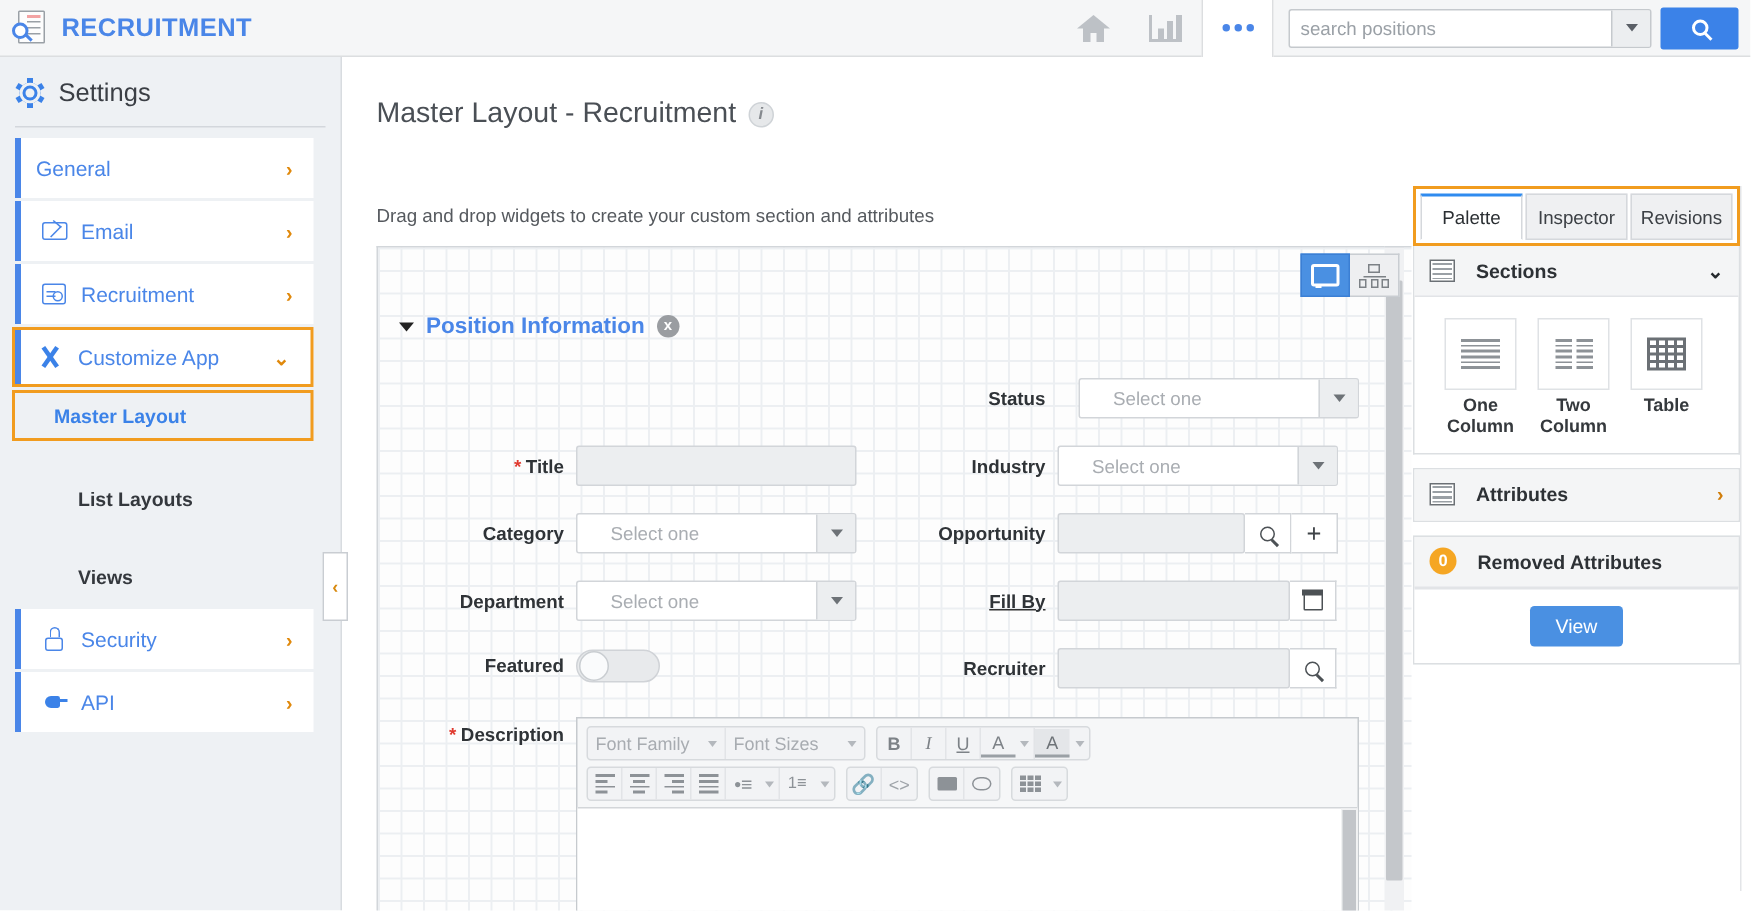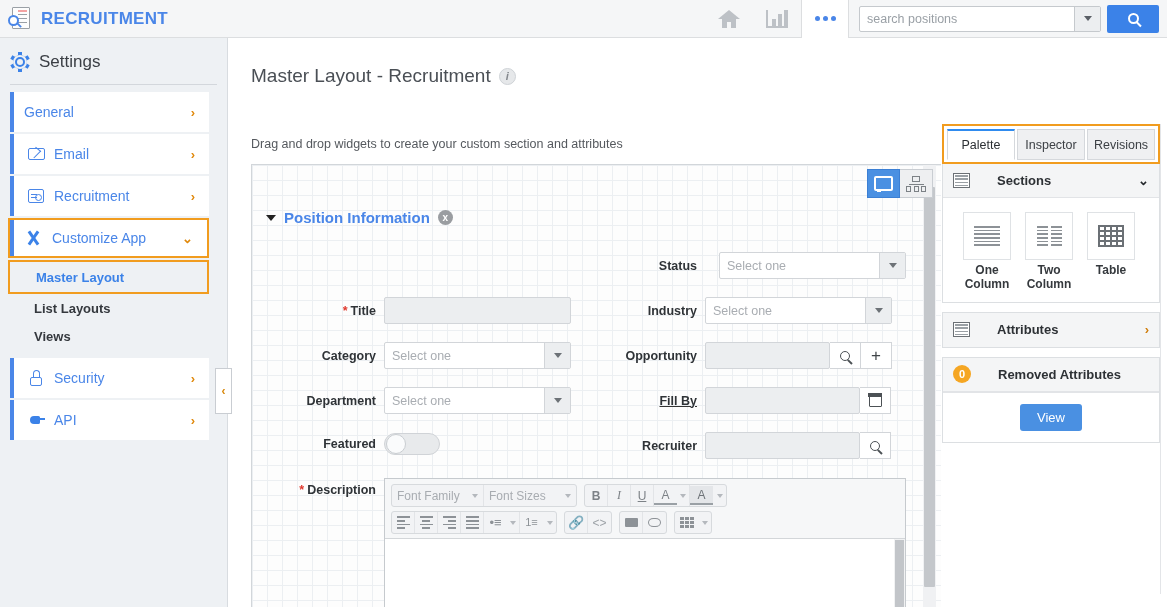--- a/index.html
+++ b/index.html
@@ -68,21 +68,21 @@
   .set-title{ font-size:17px; color:#3b3f45; }
   .divider{ height:1px; background:#d3d7dc; margin:4px 10px 7px 10px; }
 
   .nav-item{ position:relative; display:flex; align-items:center; height:40px; background:#fff;
      margin:0 18px 2px 10px; padding-left:14px; cursor:pointer; }
   .nav-item .bar{ position:absolute; left:0; top:0; width:4px; height:100%; background:#4a86e8;}
   .nav-item .lbl{ color:#4a86e8; font-size:14px; }
   .nav-item .ni{ width:24px; display:flex; align-items:center; justify-content:center; margin-right:6px; }
   .nav-item .carrot{ margin-left:auto; margin-right:14px; color:#e0890c; font-weight:bold; font-size:13px;}
   .nav-item.highlight{ border:2px solid #f19c1f; margin-left:8px; padding-left:12px; }
-  .nav-sub{ height:28px; display:flex; align-items:center; padding-left:34px; cursor:pointer; font-size:13px;}
+  .nav-sub{ height:28px; display:flex; align-items:center; padding-left:52px; cursor:pointer; font-size:13px;margin-top:24px;}
   .nav-sub.active{ color:#3b82e8; font-weight:bold; border:2px solid #f19c1f; background:#eef1f4;
      margin:0 18px 0 8px; height:34px; padding-left:26px;}
   .nav-sub.plain{ color:#34383d; font-weight:bold; }
 
   
   .ico-mail{ width:17px;height:12px;border:1.6px solid #4a86e8;border-radius:2px;position:relative;}
   .ico-mail::after{content:"";position:absolute;left:1px;top:0px;width:9px;height:6px;border-right:1.6px solid #4a86e8;
      border-bottom:1.6px solid #4a86e8;transform:rotate(-45deg) skew(5deg);}
   .ico-rec{ width:16px;height:14px;border:1.6px solid #4a86e8;border-radius:2px;position:relative;}
   .ico-rec span{position:absolute;left:2px;width:6px;height:1.4px;background:#4a86e8;}
@@ -136,21 +136,21 @@
   .chev-sec{ width:0;height:0;border-left:5px solid transparent;border-right:5px solid transparent;border-top:6px solid #222;}
   .sec-title{ color:#4a86e8; font-size:15px; font-weight:bold; }
   .x-badge{ width:15px;height:15px;border-radius:50%;background:#9a9da1;color:#fff;font-size:10px;
      font-weight:bold;display:flex;align-items:center;justify-content:center;cursor:pointer;}
 
   .row{ position:absolute; display:flex; align-items:center; }
   .flabel{ font-size:12.5px; font-weight:bold; color:#2f3337; text-align:right; }
   .req{ color:#e03a2f; margin-right:3px; }
   .fin{ height:27px; background:#eceef0; border:1px solid #d2d5d9; border-radius:2px; }
   .fsel{ height:27px; background:#fff; border:1px solid #d2d5d9; border-radius:2px; display:flex; align-items:center;
-     font-size:12.5px; color:#a9adb2; padding-left:7px; }
+     font-size:12.5px; color:#a9adb2; padding-left:22px; }
   .fsel .arw{ margin-left:auto; width:26px; height:25px; background:#eceef0; border-left:1px solid #d2d5d9;
      display:flex; align-items:center; justify-content:center;}
   .arw-tri{ width:0;height:0;border-left:4.5px solid transparent;border-right:4.5px solid transparent;border-top:5.5px solid #6d7277;}
   .btn-sq{ width:31px;height:27px;background:#fff;border:1px solid #d2d5d9;border-left:none;
      display:flex;align-items:center;justify-content:center;cursor:pointer;}
   .mag-g{ width:10px;height:10px;border:1.7px solid #4c5155;border-radius:50%;position:relative;}
   .mag-g::after{content:"";position:absolute;right:-4px;bottom:-3px;width:6px;height:1.7px;background:#4c5155;transform:rotate(45deg);}
   .plus{ font-size:17px; color:#3f4448; line-height:1; }
   .cal{ width:13px;height:13px;border:1.6px solid #4c5155;border-radius:1px;position:relative;}
   .cal::before{content:"";position:absolute;left:-1.6px;top:-1.6px;right:-1.6px;height:3.5px;background:#4c5155;}
@@ -177,21 +177,21 @@
 
   
   .rightpanel{ position:absolute; left:942px; top:124px; width:218px; height:420px; }
   .tabsbox{ position:relative; border:2px solid #f19c1f; padding:3px 3px 0 3px; background:#fff; height:40px;}
   .tabs{ display:flex; height:31px; }
   .tab{ flex:1; display:flex; align-items:center; justify-content:center; font-size:12.5px; color:#3c4045;
      background:#eff0f2; border:1px solid #d5d8dc; margin-right:2px; cursor:pointer; }
   .tab:last-child{ margin-right:0; }
   .tab.active{ background:#fff; border-top:2px solid #2f8bef; border-bottom:1px solid #fff; color:#2b2f33;}
   .pane{ border:1px solid #dcdfe2; border-top:none; background:#fff; }
-  .pane-head{ display:flex; align-items:center; gap:27px; height:34px; padding:0 10px;
+  .pane-head{ display:flex; align-items:center; gap:14px; height:34px; padding:0 10px;
      background:#f4f5f6; border-bottom:1px solid #e2e4e7; cursor:pointer;}
   .pane-head .ttl{ font-weight:bold; font-size:13px; color:#2d3135; }
   .grid-ico{ width:17px;height:15px;border:1.6px solid #6b7075;background:#fff;position:relative;}
   .grid-ico::after{content:"";position:absolute;left:1px;top:1px;right:1px;bottom:1px;
      background:repeating-linear-gradient(to bottom,#9aa0a5 0 1.6px,transparent 1.6px 3.4px);}
   .chev-end{ margin-left:auto; color:#25292d; font-weight:bold; font-size:13px;}
   .widgets{ display:flex; gap:14px; padding:14px 0 10px 20px; }
   .widget{ width:48px; text-align:center; cursor:pointer; }
   .wbox{ width:48px;height:48px;border:1px solid #dfe2e5;background:#fff;display:flex;
      align-items:center;justify-content:center;}

